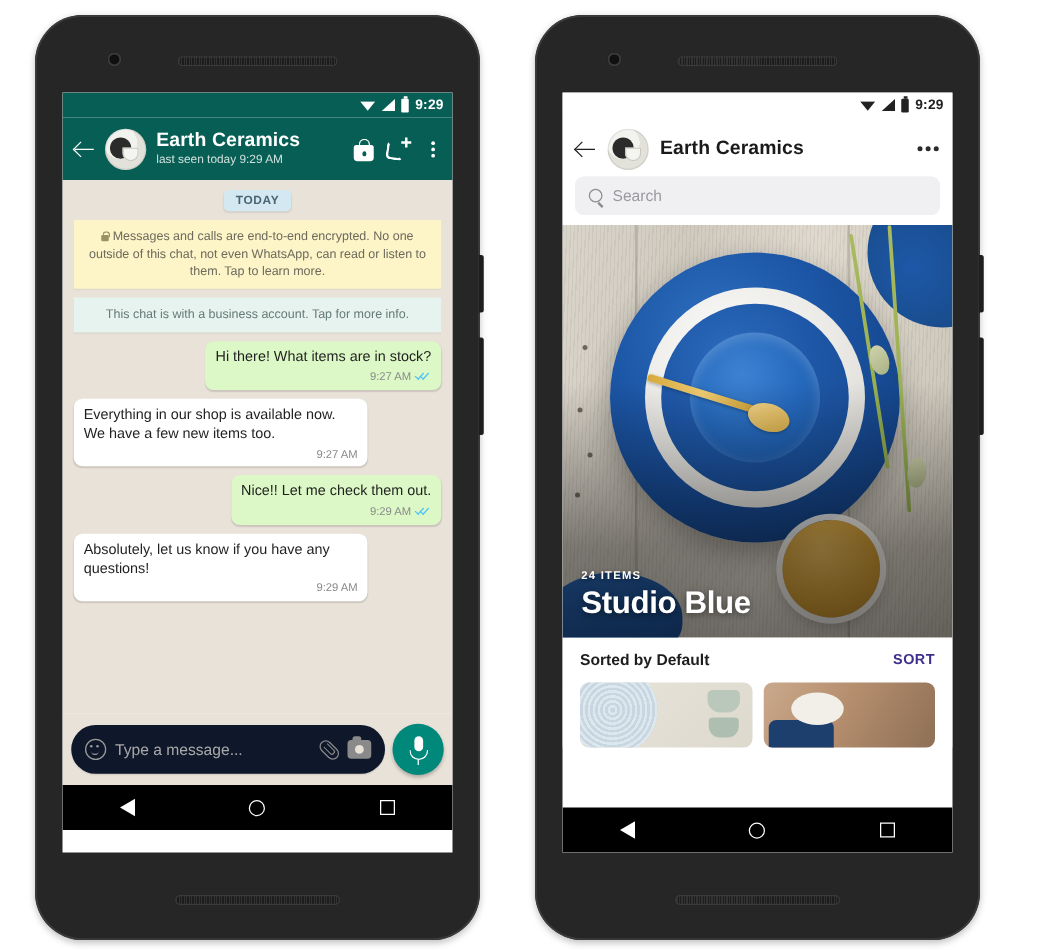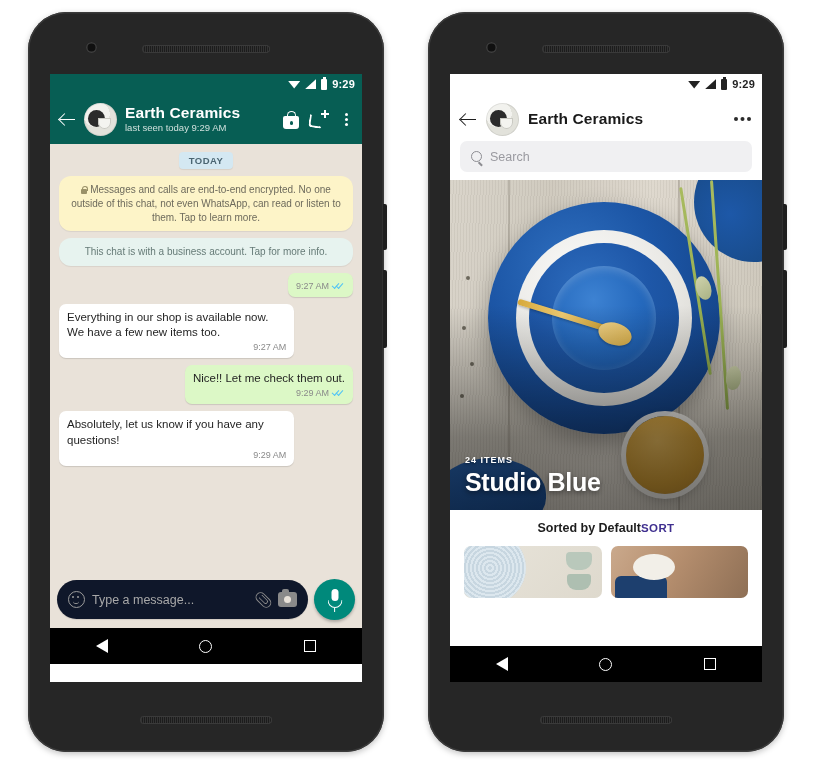--- a/index.html
+++ b/index.html
@@ -155,21 +155,21 @@
     display: flex; flex-direction: column; gap: 7px;
   }
   .day-chip {
     align-self: center; background: #d4e8f2; color: #4a6572;
     font-size: 9.5px; font-weight: bold; letter-spacing: .5px;
     padding: 3px 10px; border-radius: 4px;
     box-shadow: 0 1px 1px rgba(0,0,0,.08);
     text-align: right;
   }
   .notice {
-    border-radius: 12px; padding: 7px 10px; font-size: 10px;
+    border-radius: 0; padding: 7px 10px; font-size: 10px;
     line-height: 1.38; text-align: center; color: #6d6a5c;
     box-shadow: 0 1px 1px rgba(0,0,0,.07);
   }
   .notice.enc { background: #fdf4c8; }
   .notice.biz { background: #e7f3ef; color: #667b77; }
   .lock-ico {
     display: inline-block; width: 6px; height: 5px;
     background: #9a9168; border-radius: 1px; position: relative;
     margin-right: 3px; vertical-align: -1px;
   }
@@ -431,21 +431,21 @@
     display: inline-block; margin-top: 11px;
     background: #fff; color: #1b1b1b;
     font-size: 12px; font-weight: bold;
     padding: 10px 15px; border-radius: 4px;
     box-shadow: 0 2px 5px rgba(0,0,0,.3);
   }
 
   
   .sort-row {
     height: 36px; display: flex; align-items: center;
-    justify-content: center; padding: 0 14px; background: #fff;
+    justify-content: space-between; padding: 0 14px; background: #fff;
   }
   .sort-label { font-size: 12.5px; font-weight: bold; color: #1d1d1d; }
   .sort-action {
     font-size: 11.5px; font-weight: bold; letter-spacing: .4px;
     color: #3f2f8f;
   }
 
   
   .grid {
     display: flex; gap: 9px; padding: 0 14px; background: #fff;
@@ -529,20 +529,21 @@
       <div class="chat-body">
         <div class="day-chip">TODAY</div>
 
         <div class="notice enc">
           <span class="lock-ico"></span><span>Messages and calls are end-to-end encrypted. No one outside of this chat, not even WhatsApp, can read or listen to them. Tap to learn more.</span>
         </div>
 
         <div class="notice biz">This chat is with a business account. Tap for more info.</div>
 
         <div class="bubble out">
+          <div>Hi there! What items are in stock?</div>
           <div class="meta">
             <span class="time">9:27 AM</span>
             <span class="ticks">
                 <i></i>
                 <i></i>
               </span>
           </div>
         </div>
 
         <div class="bubble in">

